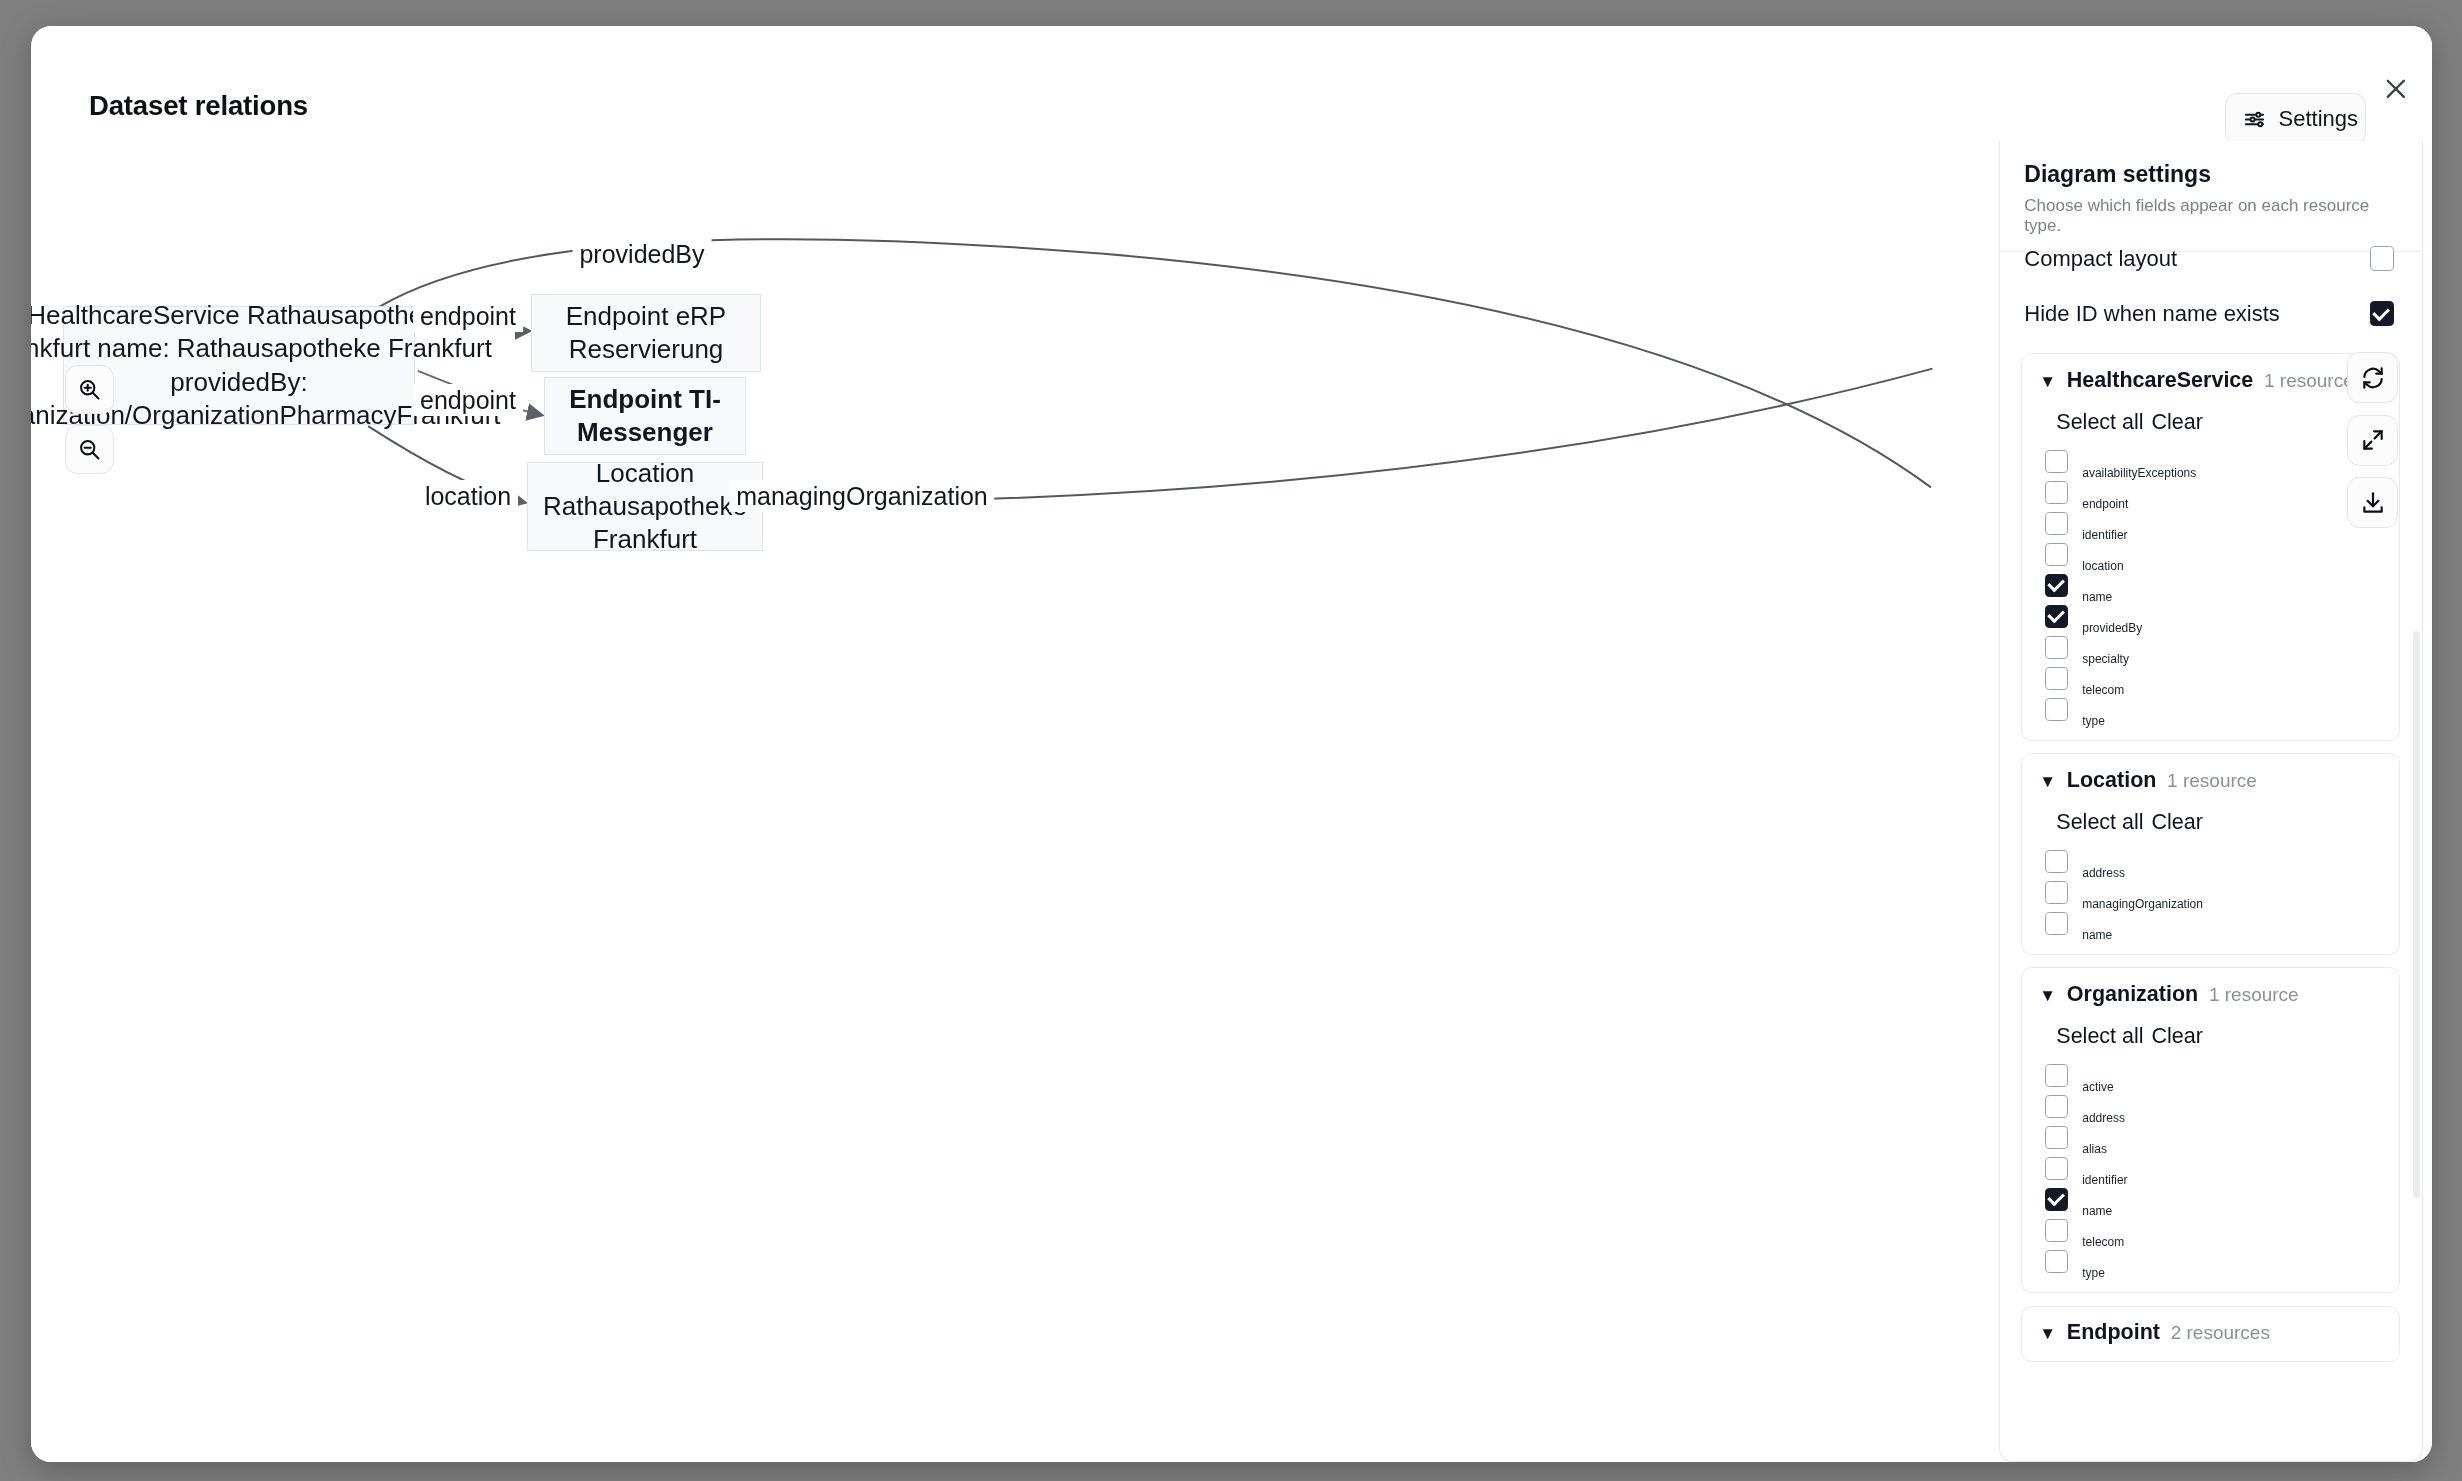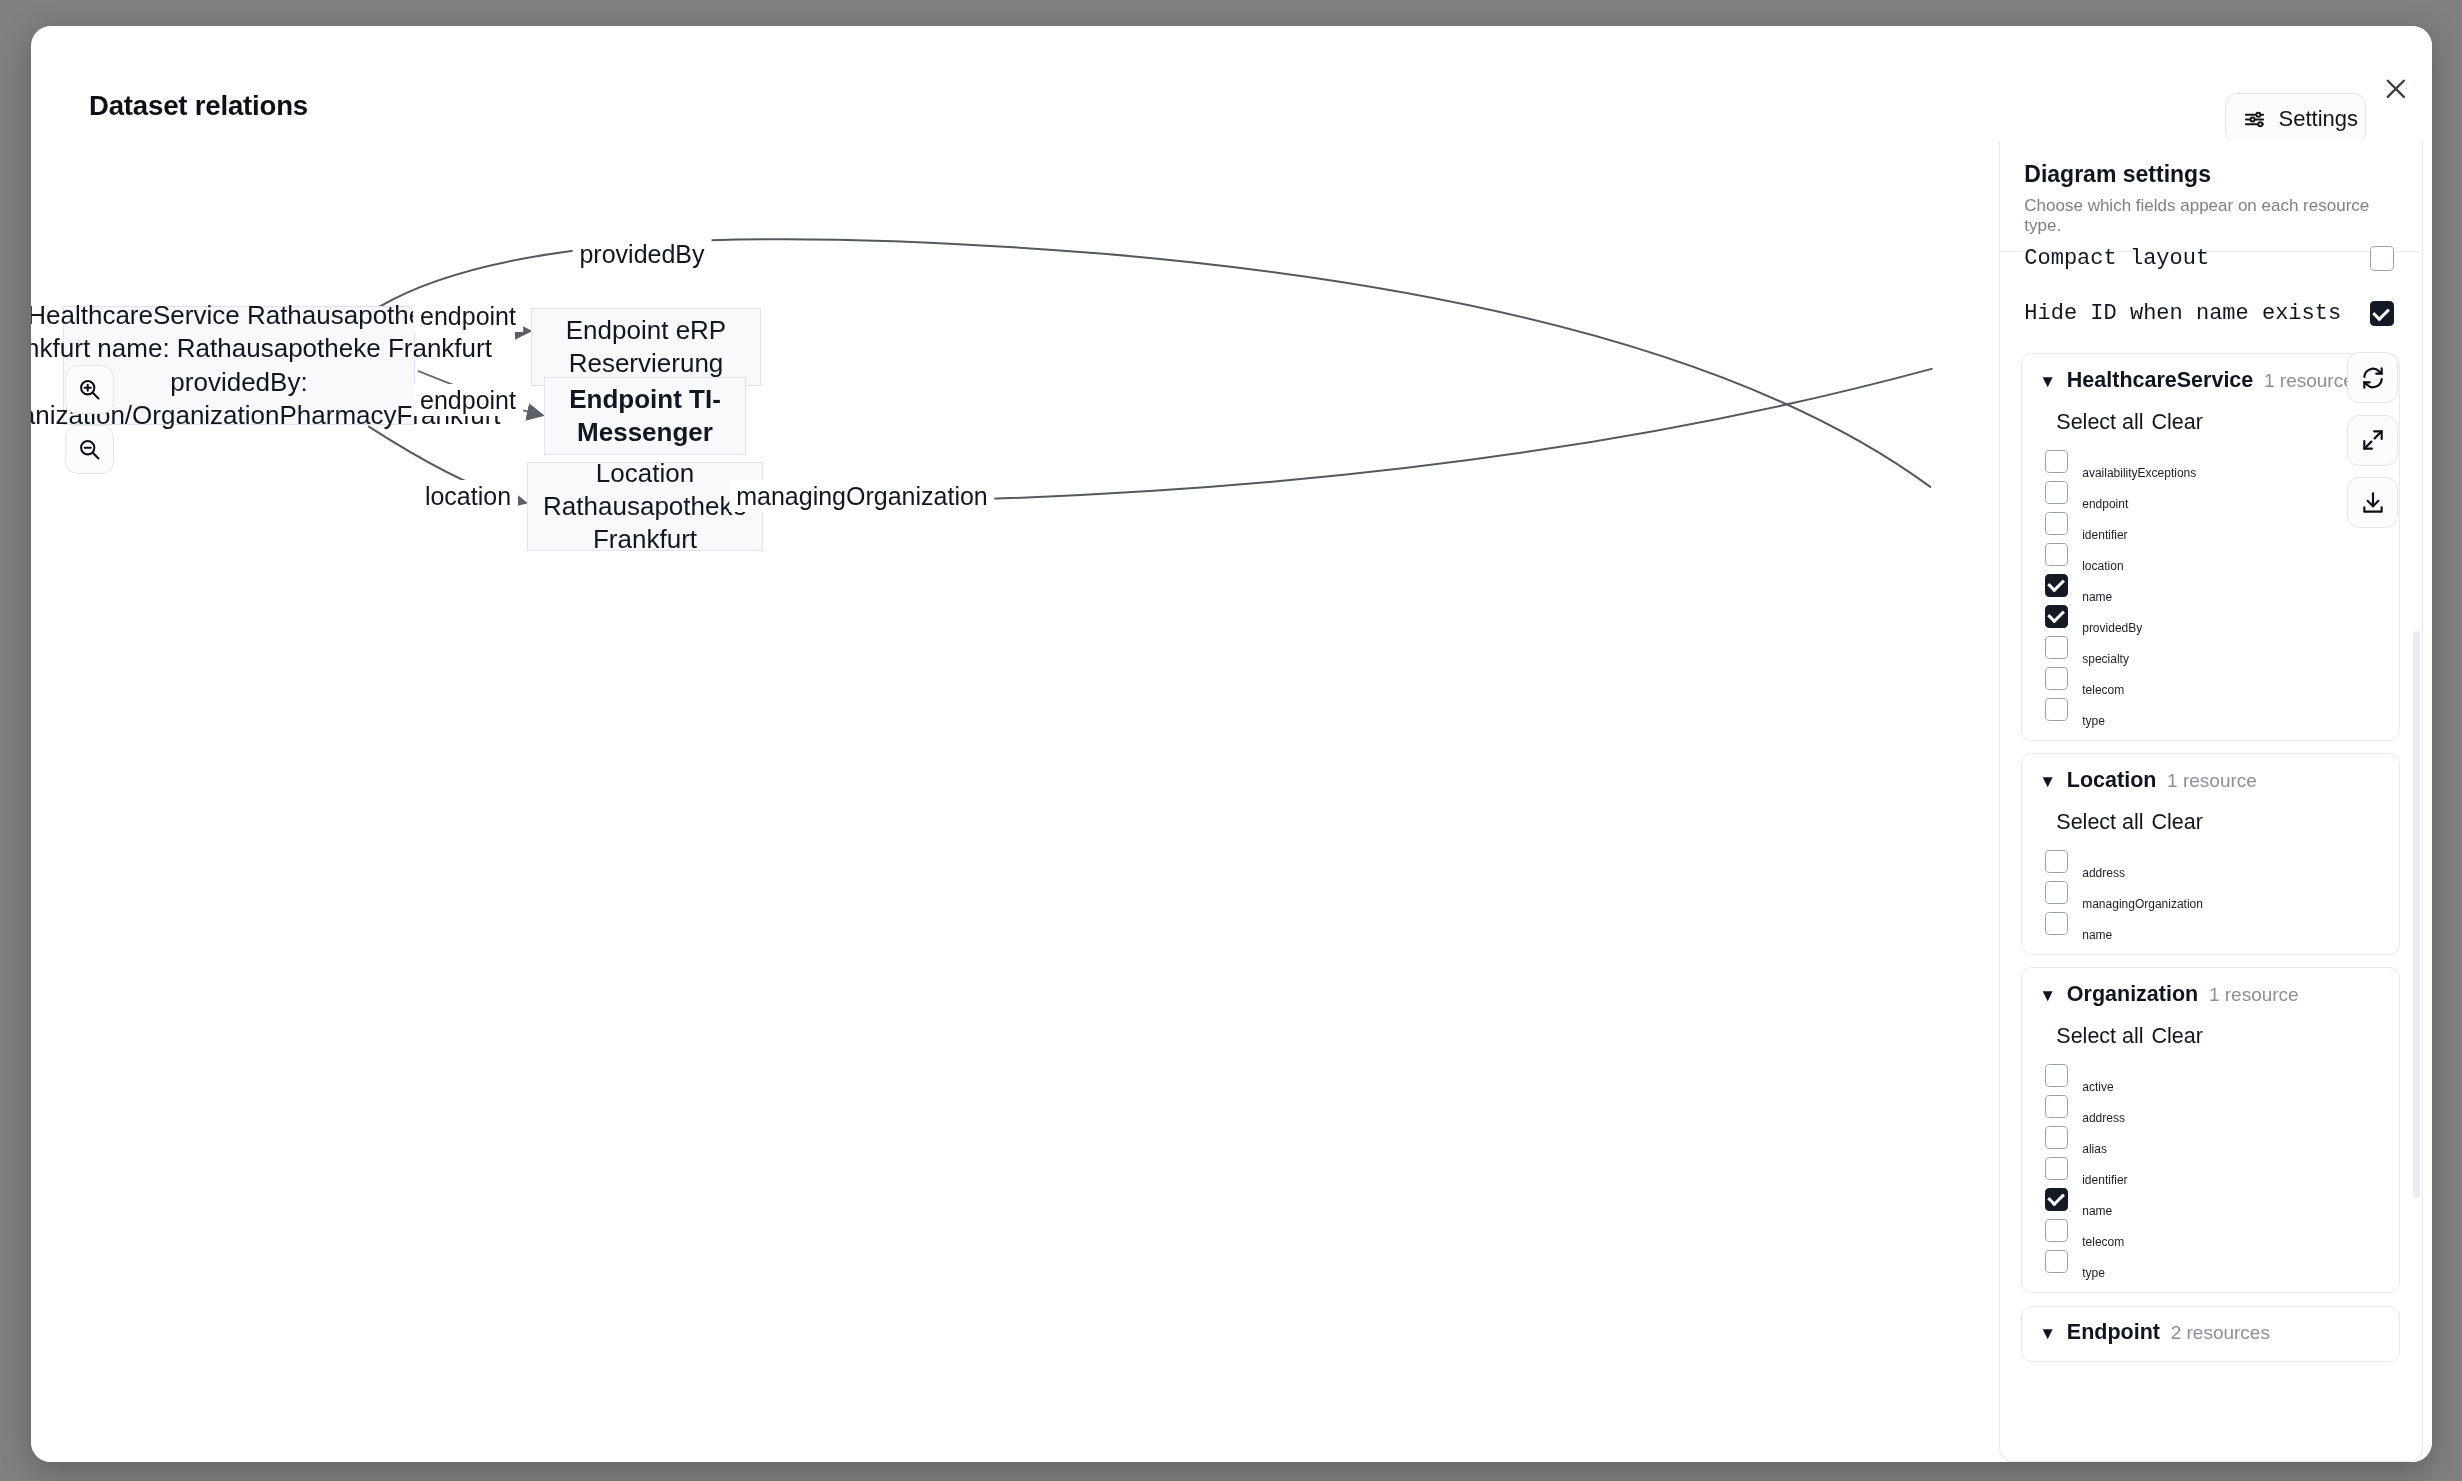--- a/index.html
+++ b/index.html
@@ -97,21 +97,21 @@
     display: flex;
     align-items: center;
     justify-content: center;
     text-align: center;
     color: #101622;
     font-size: 26px;
     line-height: 1.28;
     padding: 7.7px 13.8px;
   }
   .node-hcs   { left: 32px;  top: 165px; width: 352px; height: 119px; }
-  .node-erp   { left: 500px; top: 167px; width: 230px; height: 78px; }
+  .node-erp   { left: 500px; top: 153px; width: 230px; height: 78px; }
   .node-tim   { left: 513px; top: 236px; width: 202px; height: 78px; font-weight: bold; }
   .node-loc   { left: 496px; top: 321px; width: 236px; height: 89px; }
   .edge-label {
     position: absolute;
     background: #ffffff;
     color: #111722;
     font-size: 25px;
     padding: 1.5px 6.9px;
     white-space: nowrap;
     transform: translate(-50%, -50%);
@@ -178,21 +178,20 @@
   }
   .toggle-row {
     display: flex;
     align-items: center;
     justify-content: space-between;
     padding: 0 27.6px 0 24.5px;
     height: 55px;
     font-size: 22px;
     color: #101724;
     cursor: pointer;
-    font-family: Liberation Mono, monospace;
   }
   .cbox {
     width: 23px; height: 23px;
     border: 1.5px solid #9aa0ab;
     border-radius: 4.6px;
     background:#fff;
     box-sizing: border-box;
     flex: none;
     display:flex; align-items:center; justify-content:center;
   }

